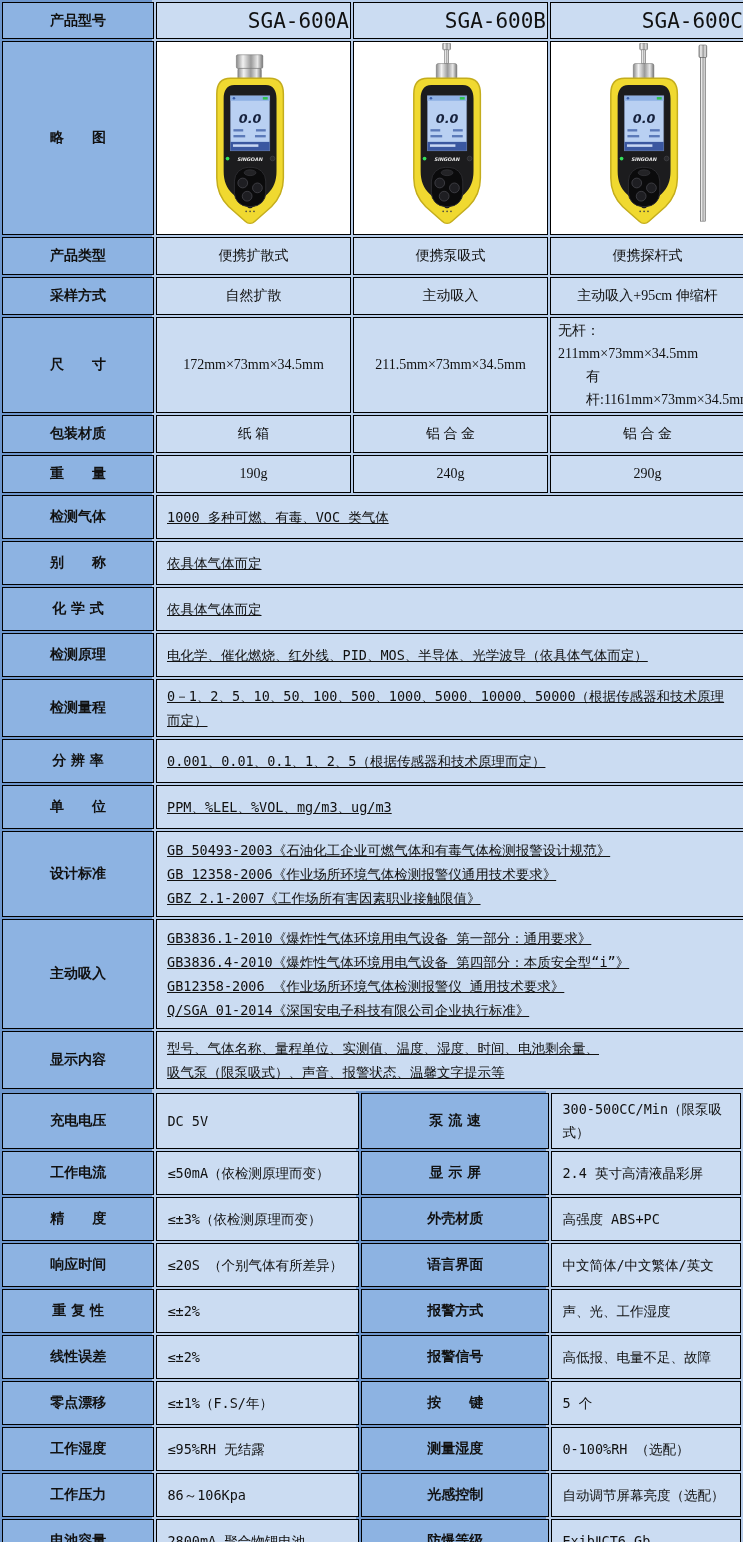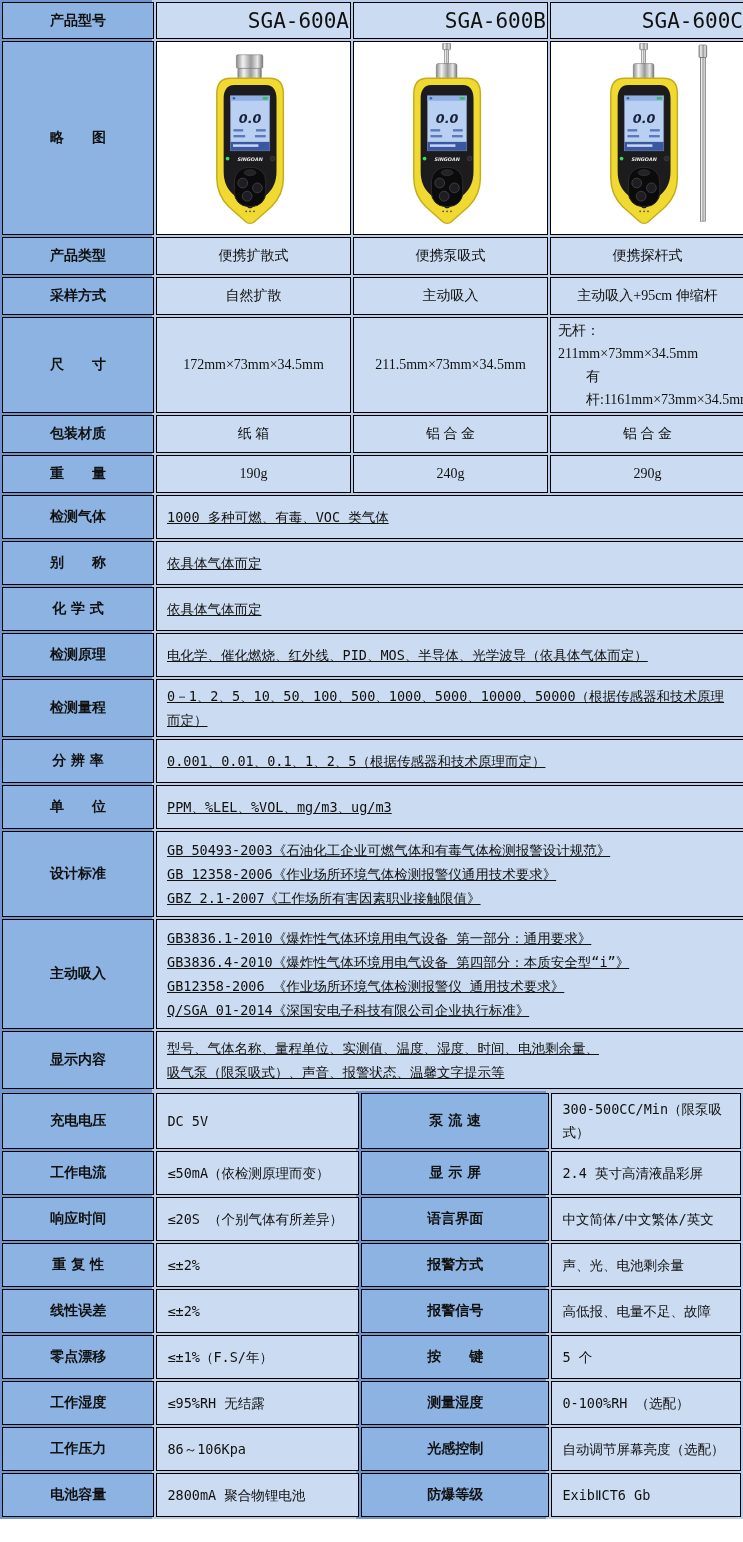--- a/index.html
+++ b/index.html
@@ -296,30 +296,36 @@
           <td class="lc"><span>泵 流 速</span></td>
           <td class="vl"><span>300-500CC/Min（限泵吸式）</span></td>
         </tr>
         <tr class="rs">
           <td class="lc"><span>工作电流</span></td>
           <td class="vl"><span>≤50mA（依检测原理而变）</span></td>
           <td class="lc"><span>显 示 屏</span></td>
           <td class="vl"><span>2.4 英寸高清液晶彩屏</span></td>
         </tr>
         <tr class="rs">
+          <td class="lc"><span>精　　度</span></td>
+          <td class="vl"><span>≤±3%（依检测原理而变）</span></td>
+          <td class="lc"><span>外壳材质</span></td>
+          <td class="vl"><span>高强度 ABS+PC</span></td>
+        </tr>
+        <tr class="rs">
           <td class="lc"><span>响应时间</span></td>
           <td class="vl"><span>≤20S （个别气体有所差异）</span></td>
           <td class="lc"><span>语言界面</span></td>
           <td class="vl"><span>中文简体/中文繁体/英文</span></td>
         </tr>
         <tr class="rs">
           <td class="lc"><span>重 复 性</span></td>
           <td class="vl"><span>≤±2%</span></td>
           <td class="lc"><span>报警方式</span></td>
-          <td class="vl"><span>声、光、电池剩余量</span></td>
+          <td class="vl"><span>声、光、工作湿度</span></td>
         </tr>
         <tr class="rs">
           <td class="lc"><span>线性误差</span></td>
           <td class="vl"><span>≤±2%</span></td>
           <td class="lc"><span>报警信号</span></td>
           <td class="vl"><span>高低报、电量不足、故障</span></td>
         </tr>
         <tr class="rs">
           <td class="lc"><span>零点漂移</span></td>
           <td class="vl"><span>≤±1%（F.S/年）</span></td>

